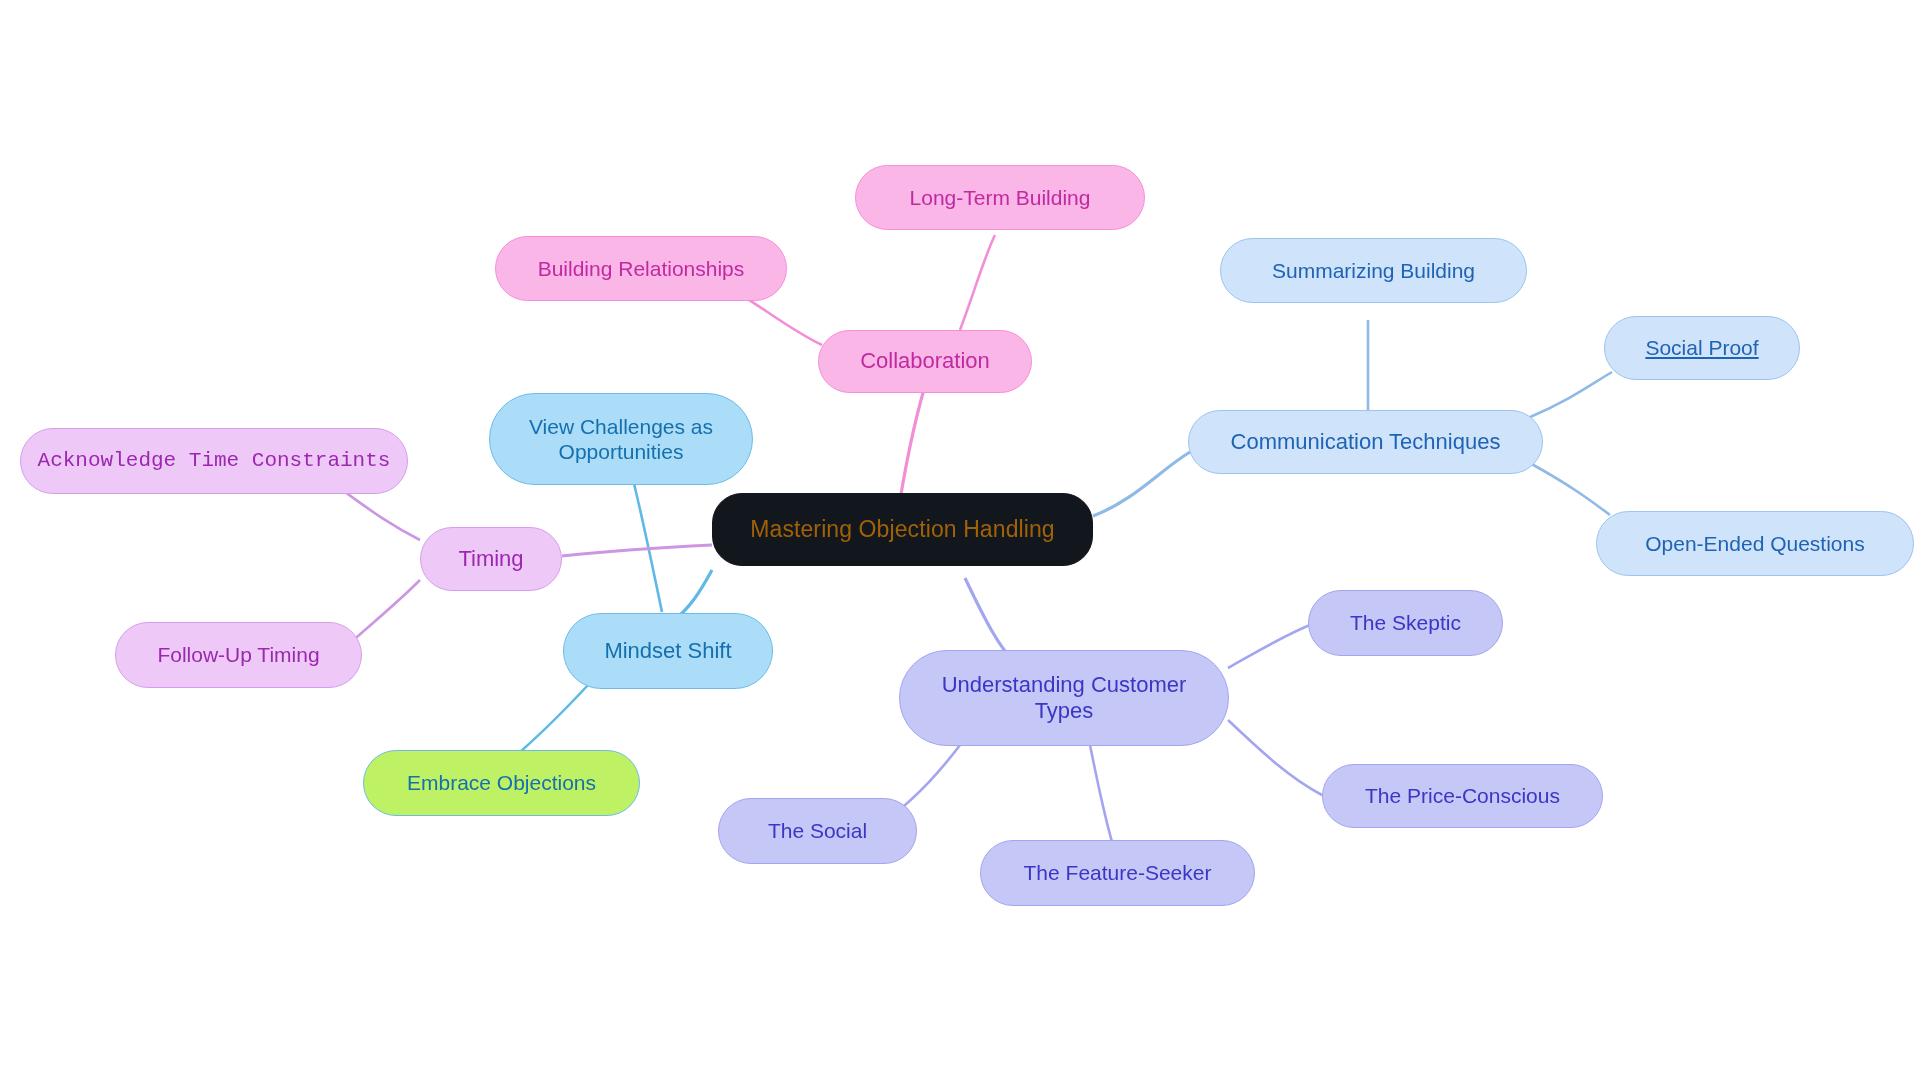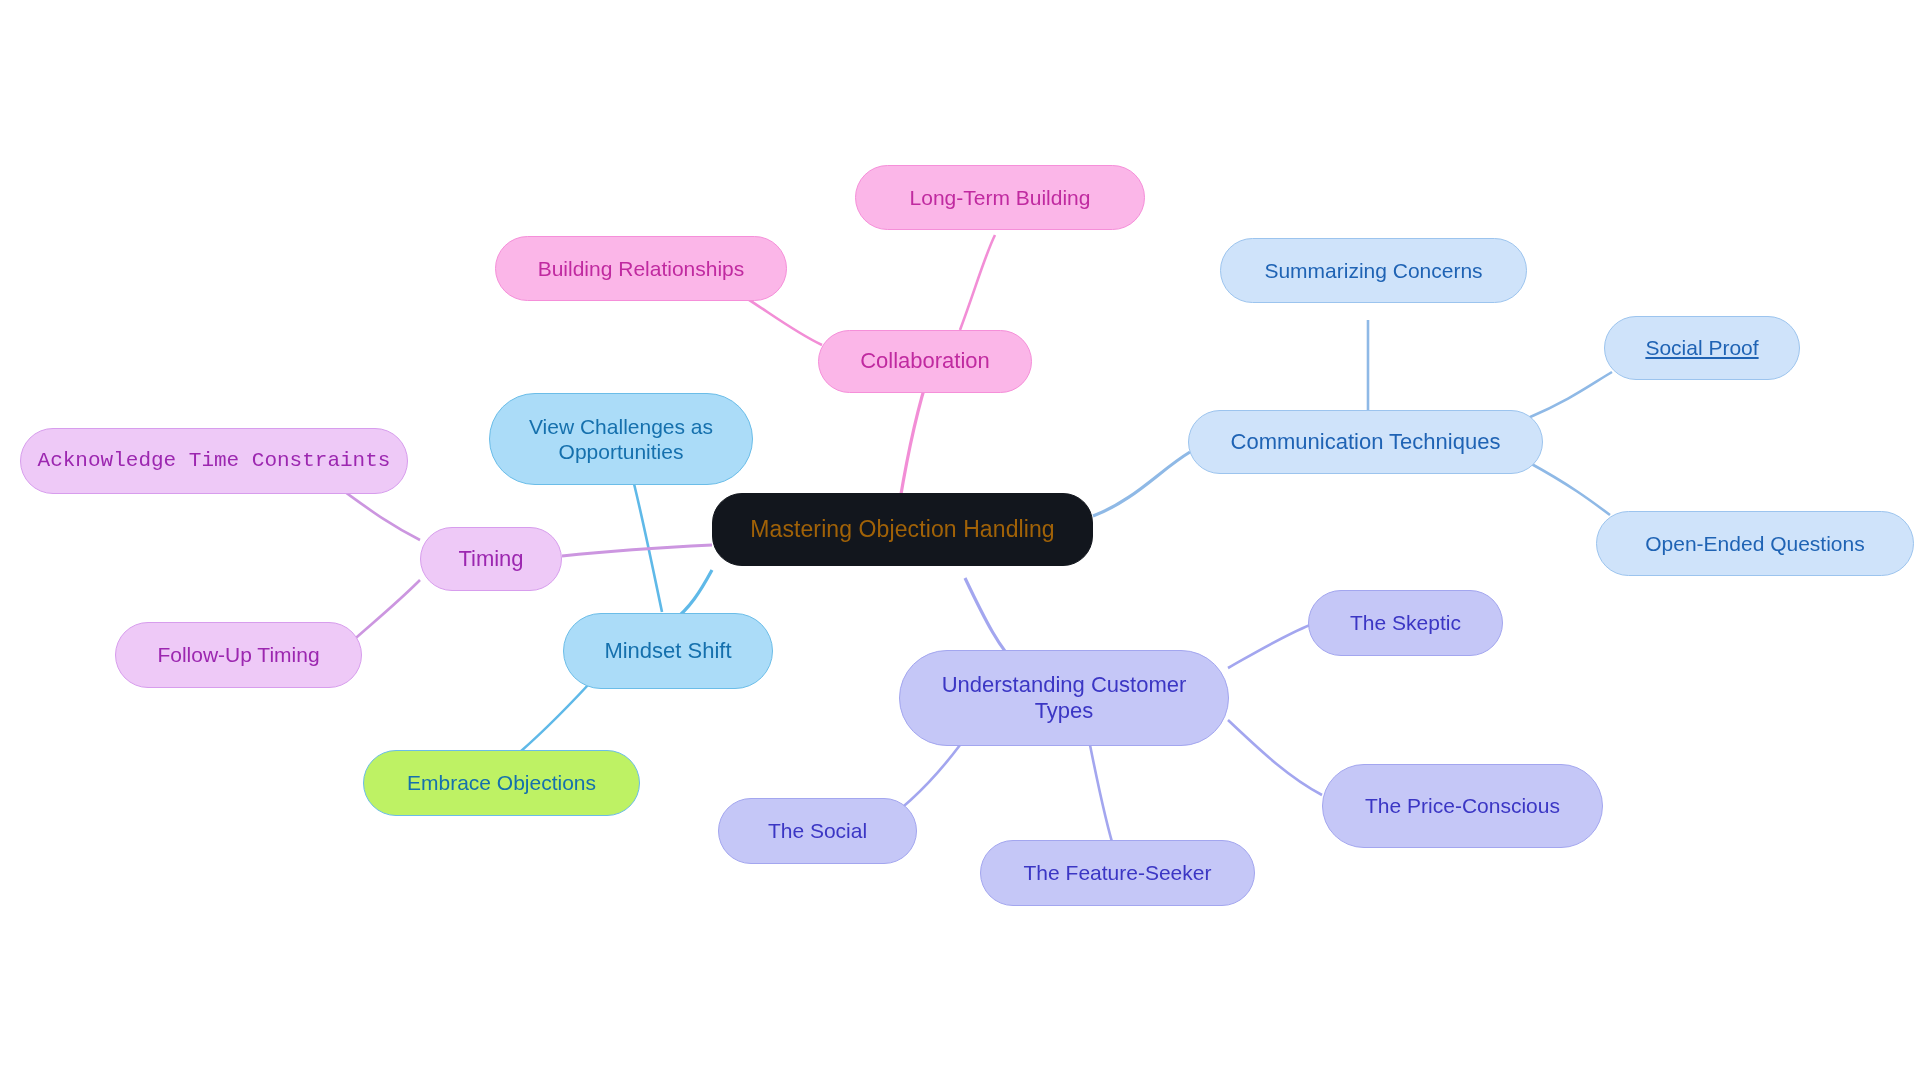--- a/index.html
+++ b/index.html
@@ -108,37 +108,37 @@
     <span class="node-label">Long-Term Building</span>
   </div>
   <div class="node node-leaf" style="left:495px; top:212px; width:292px; height:65px; background:#fbb6e8; border-color:#f58fd9; color:#c02aa0;margin-top:24px;">
     <span class="node-label">Building Relationships</span>
   </div>
 
   <div class="node node-branch" style="left:1188px; top:410px; width:355px; height:64px; background:#cfe3fa; border-color:#9cc4ee; color:#1f63b4;">
     <span class="node-label">Communication Techniques</span>
   </div>
   <div class="node node-leaf" style="left:1220px; top:238px; width:307px; height:65px; background:#cfe3fa; border-color:#9cc4ee; color:#1f63b4;">
-    <span class="node-label">Summarizing Concerns</span>
+    <span class="node-label">Summarizing Building</span>
   </div>
   <div class="node node-leaf" style="left:1604px; top:316px; width:196px; height:64px; background:#cfe3fa; border-color:#9cc4ee; color:#1f63b4;text-decoration:underline;">
     <span class="node-label">Social Proof</span>
   </div>
   <div class="node node-leaf" style="left:1596px; top:511px; width:318px; height:65px; background:#cfe3fa; border-color:#9cc4ee; color:#1f63b4;">
     <span class="node-label">Open-Ended Questions</span>
   </div>
 
   <div class="node node-branch" style="left:899px; top:650px; width:330px; height:96px; background:#c5c7f7; border-color:#a3a6ef; color:#3b36c4;">
     <span class="node-label">Understanding Customer
 Types</span>
   </div>
   <div class="node node-leaf" style="left:1308px; top:590px; width:195px; height:66px; background:#c5c7f7; border-color:#a3a6ef; color:#3b36c4;">
     <span class="node-label">The Skeptic</span>
   </div>
-  <div class="node node-leaf" style="left:1322px; top:764px; width:281px; height:84px; background:#c5c7f7; border-color:#a3a6ef; color:#3b36c4;">
+  <div class="node node-leaf" style="left:1322px; top:764px; width:281px; height:64px; background:#c5c7f7; border-color:#a3a6ef; color:#3b36c4;">
     <span class="node-label">The Price-Conscious</span>
   </div>
   <div class="node node-leaf" style="left:980px; top:840px; width:275px; height:66px; background:#c5c7f7; border-color:#a3a6ef; color:#3b36c4;">
     <span class="node-label">The Feature-Seeker</span>
   </div>
   <div class="node node-leaf" style="left:718px; top:798px; width:199px; height:66px; background:#c5c7f7; border-color:#a3a6ef; color:#3b36c4;">
     <span class="node-label">The Social</span>
   </div>
 
   <div class="node node-branch" style="left:563px; top:613px; width:210px; height:76px; background:#abdcf8; border-color:#6bbde8; color:#1570ad;">

